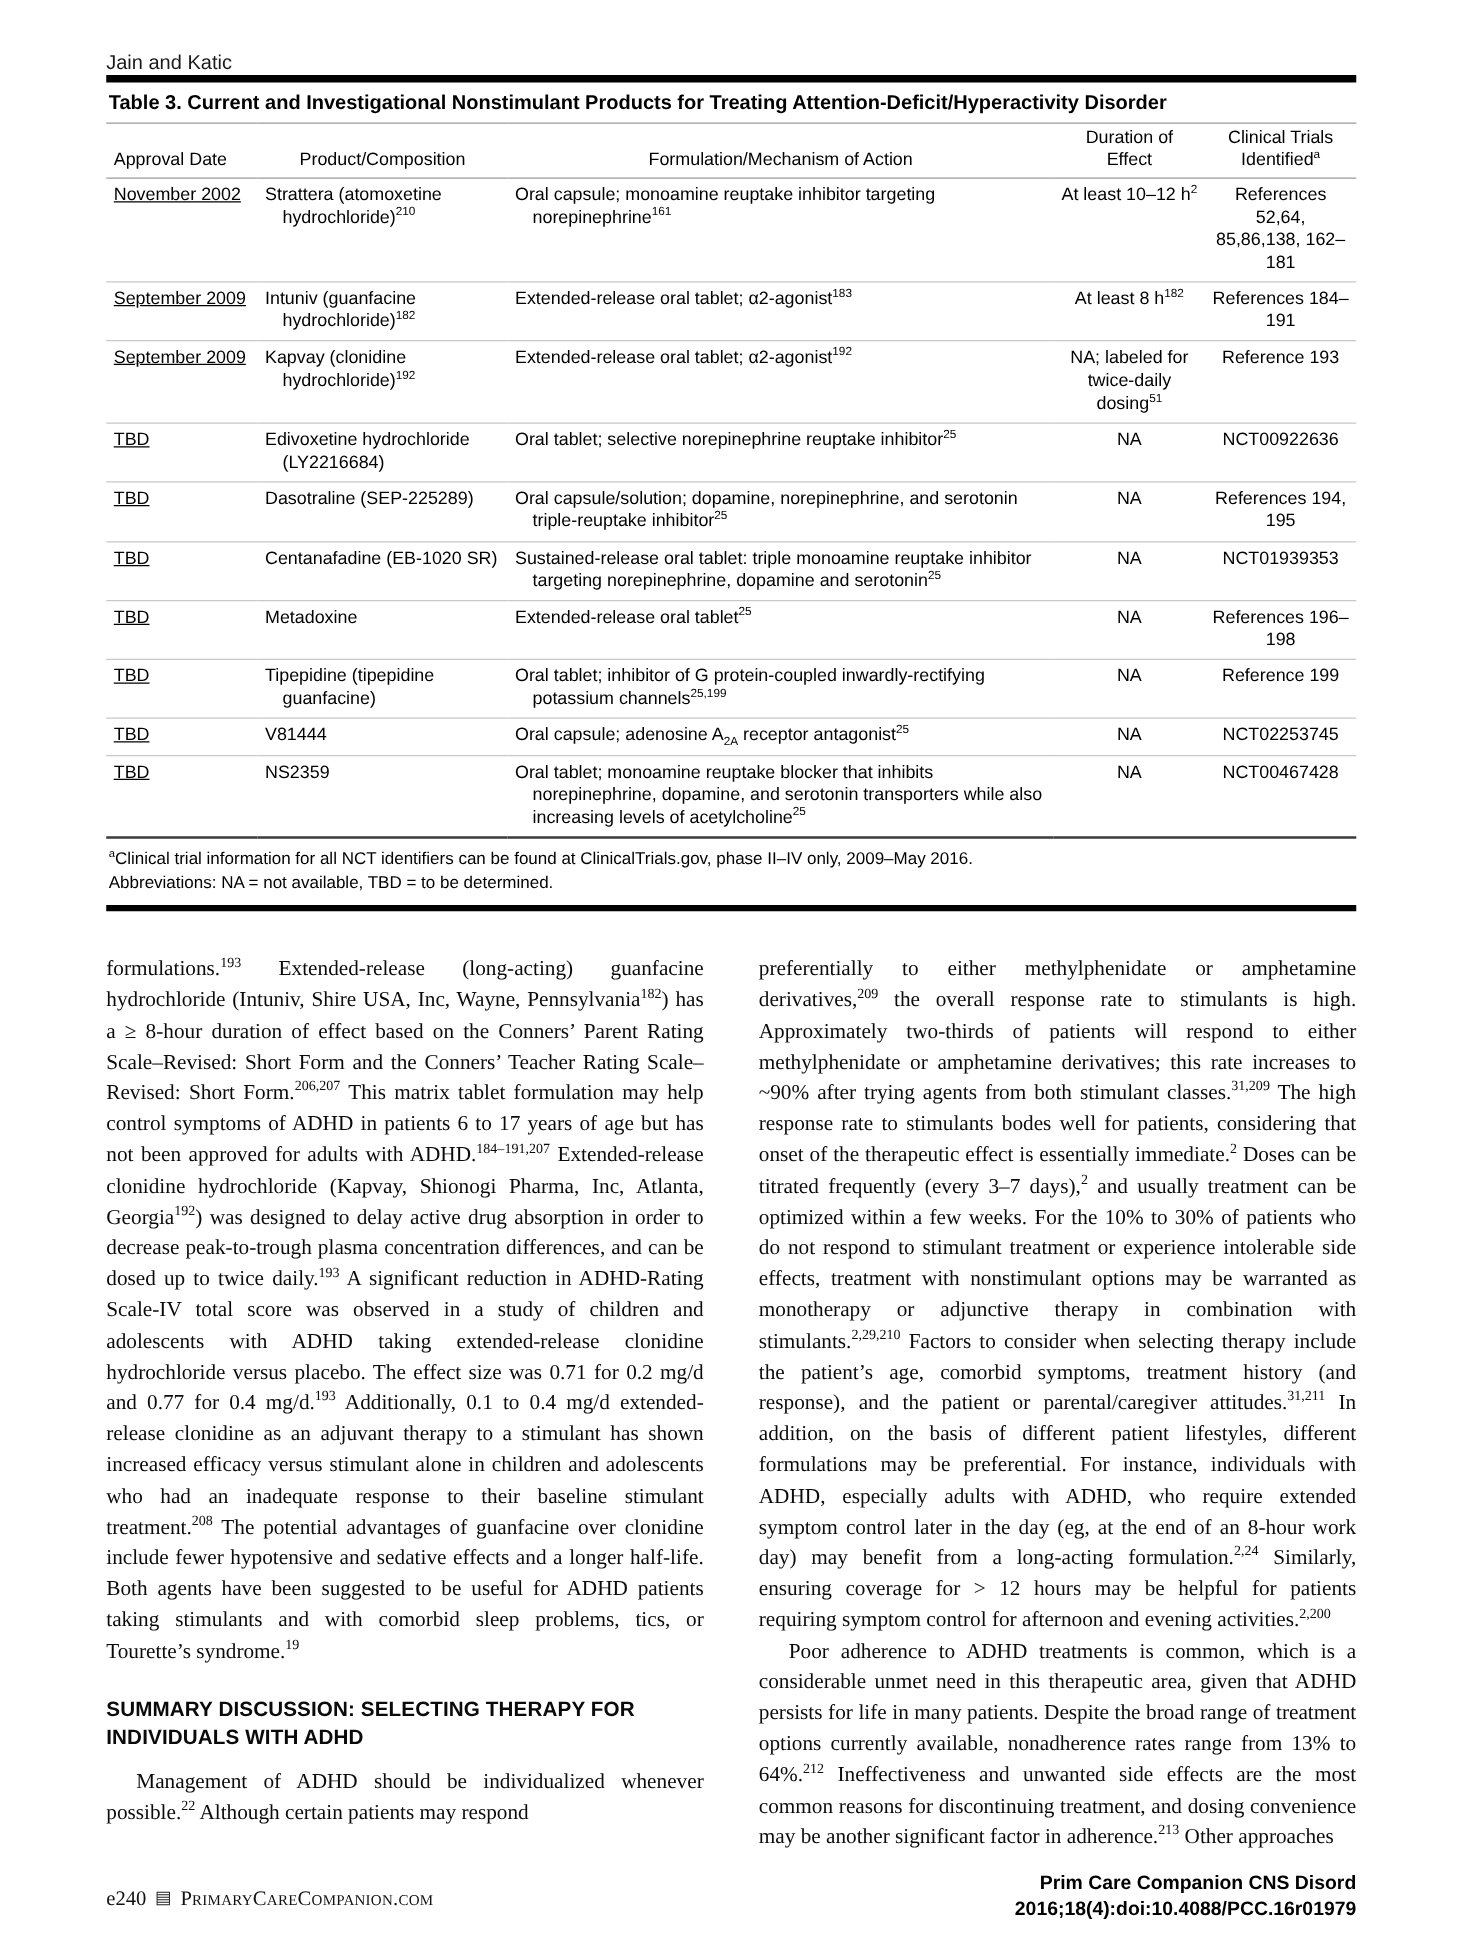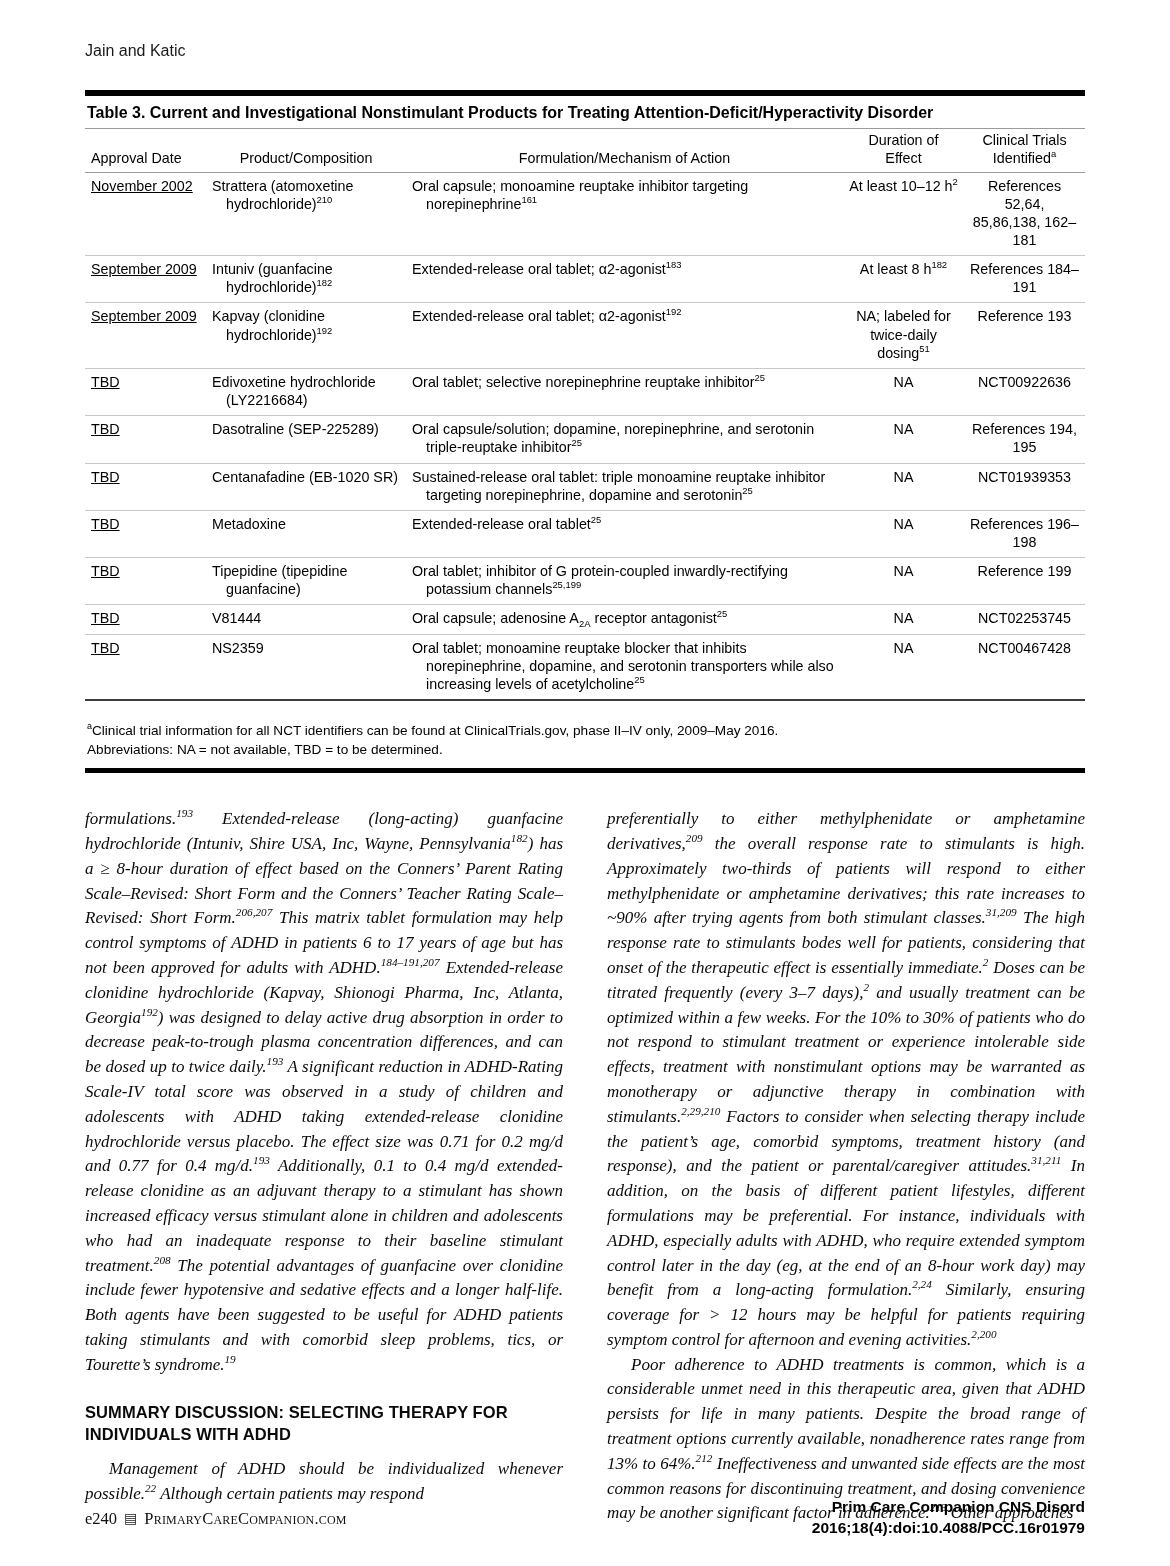--- a/index.html
+++ b/index.html
@@ -3,51 +3,51 @@
 <meta charset="utf-8">
 <style>
   * { margin:0; padding:0; box-sizing:border-box; }
   html,body { background:#ffffff; }
   body {
     width:1170px; height:1566px; position:relative; overflow:hidden;
     font-family:"Liberation Sans", sans-serif; color:#000;
   }
   .page { position:absolute; top:0; left:0; width:1170px; height:1566px; padding:42px 85px 0 85px; }
 
-  .running-head { font-size:16px; color:#1a1a1a; margin-bottom:30px; }
+  .running-head { font-size:16px; color:#1a1a1a; }
 
   
   .table-block { border-top:6px solid #000; border-bottom:5px solid #000; }
   .table-title { font-weight:bold; font-size:16px; padding:7px 2px 6px 2px; line-height:1.2; }
   table { width:100%; border-collapse:collapse; font-size:14.3px; line-height:1.27; table-layout:fixed; }
   col.w1{width:121px} col.w2{width:200px} col.w3{width:437px} col.w4{width:121px} col.w5{width:121px}
   thead th {
     font-weight:normal; padding:2px 6px 4px 6px; vertical-align:bottom;
     border-top:1px solid #9a9a9a; border-bottom:1px solid #9a9a9a;
   }
   th.c1 { text-align:left; }
   th.c2, th.c3, th.c4, th.c5 { text-align:center; }
   tbody td { padding:4px 6px 6px 6px; vertical-align:top; border-bottom:1px solid #c8c8c8; }
   tbody tr:last-child td { border-bottom:2px solid #3c3c3c; }
   td.c1 { text-align:left;text-decoration:underline; }
   td.c2, td.c3 { text-align:left; padding-left:20px; text-indent:-14px; }
   td.c4, td.c5 { text-align:center; }
-  .footnotes { font-size:13.6px; line-height:1.4; padding:20px 2px 9px 2px; }
+  .footnotes { font-size:13.6px; line-height:1.4; padding:6px 2px 9px 2px; }
 
   sup { font-size:66%; line-height:0; vertical-align:super; }
   sub { font-size:66%; line-height:0; vertical-align:sub; }
 
   
   .body-cols {
     display:flex; gap:44px; margin-top:34px;
     font-family:"Liberation Serif", serif; font-size:17px; line-height:24.8px;
     color:#0a0a0a; text-align:justify;
   }
   .col { width:478px; }
-  .col p { margin:0;font-style:italic; }
+  .col p { margin:0; }
   p.indent { text-indent:24px; }
   h2.section-heading {
     font-family:"Liberation Sans", sans-serif; font-weight:bold;
     font-size:16.5px; line-height:22px; text-align:left;
     margin:24px 0 12px 0; letter-spacing:0.1px;
   }
 
   
   .footer {
     position:absolute; left:85px; right:85px; top:1496px;

